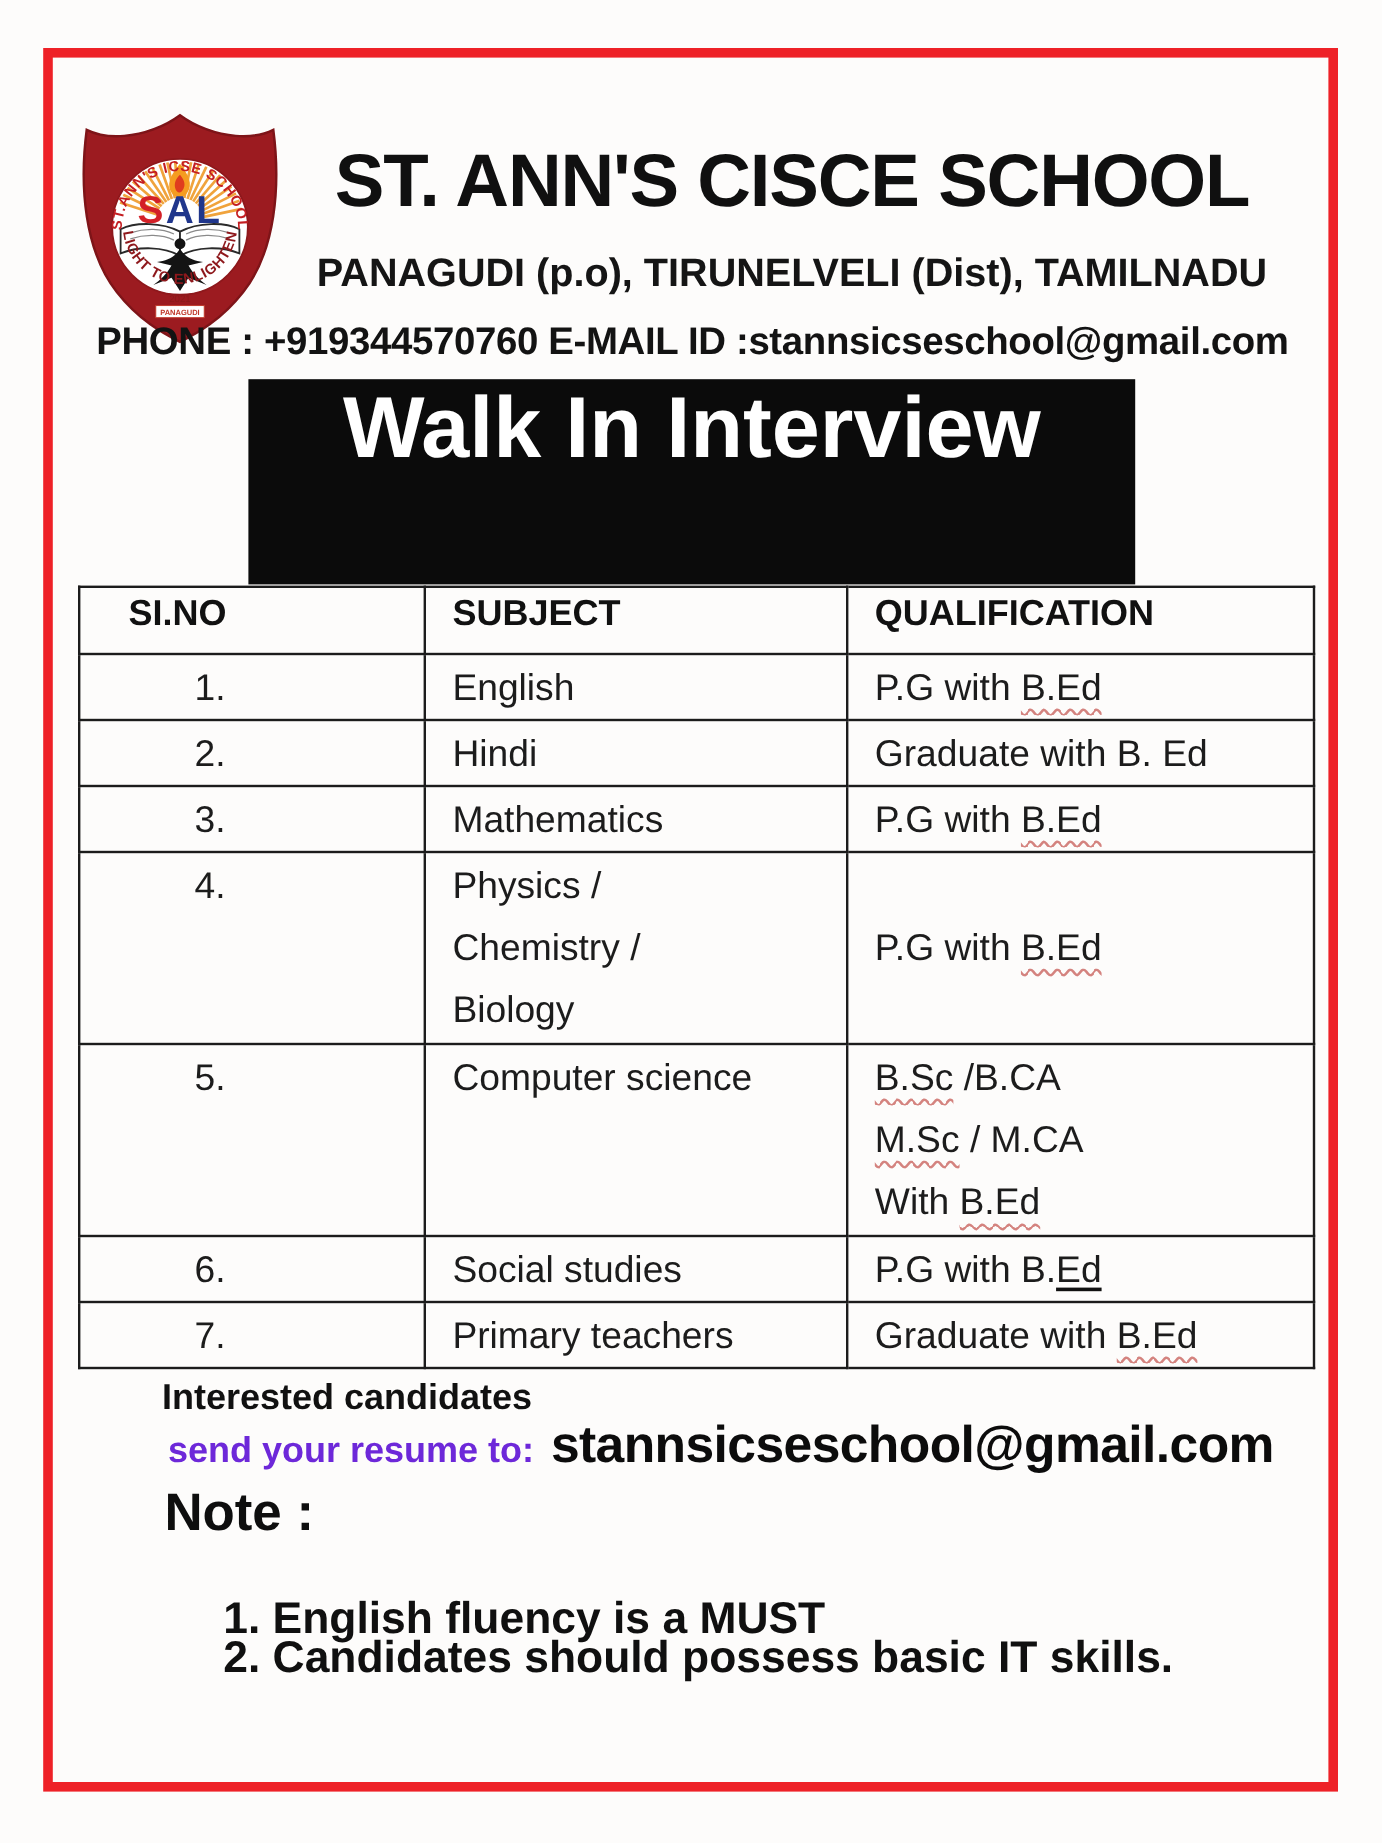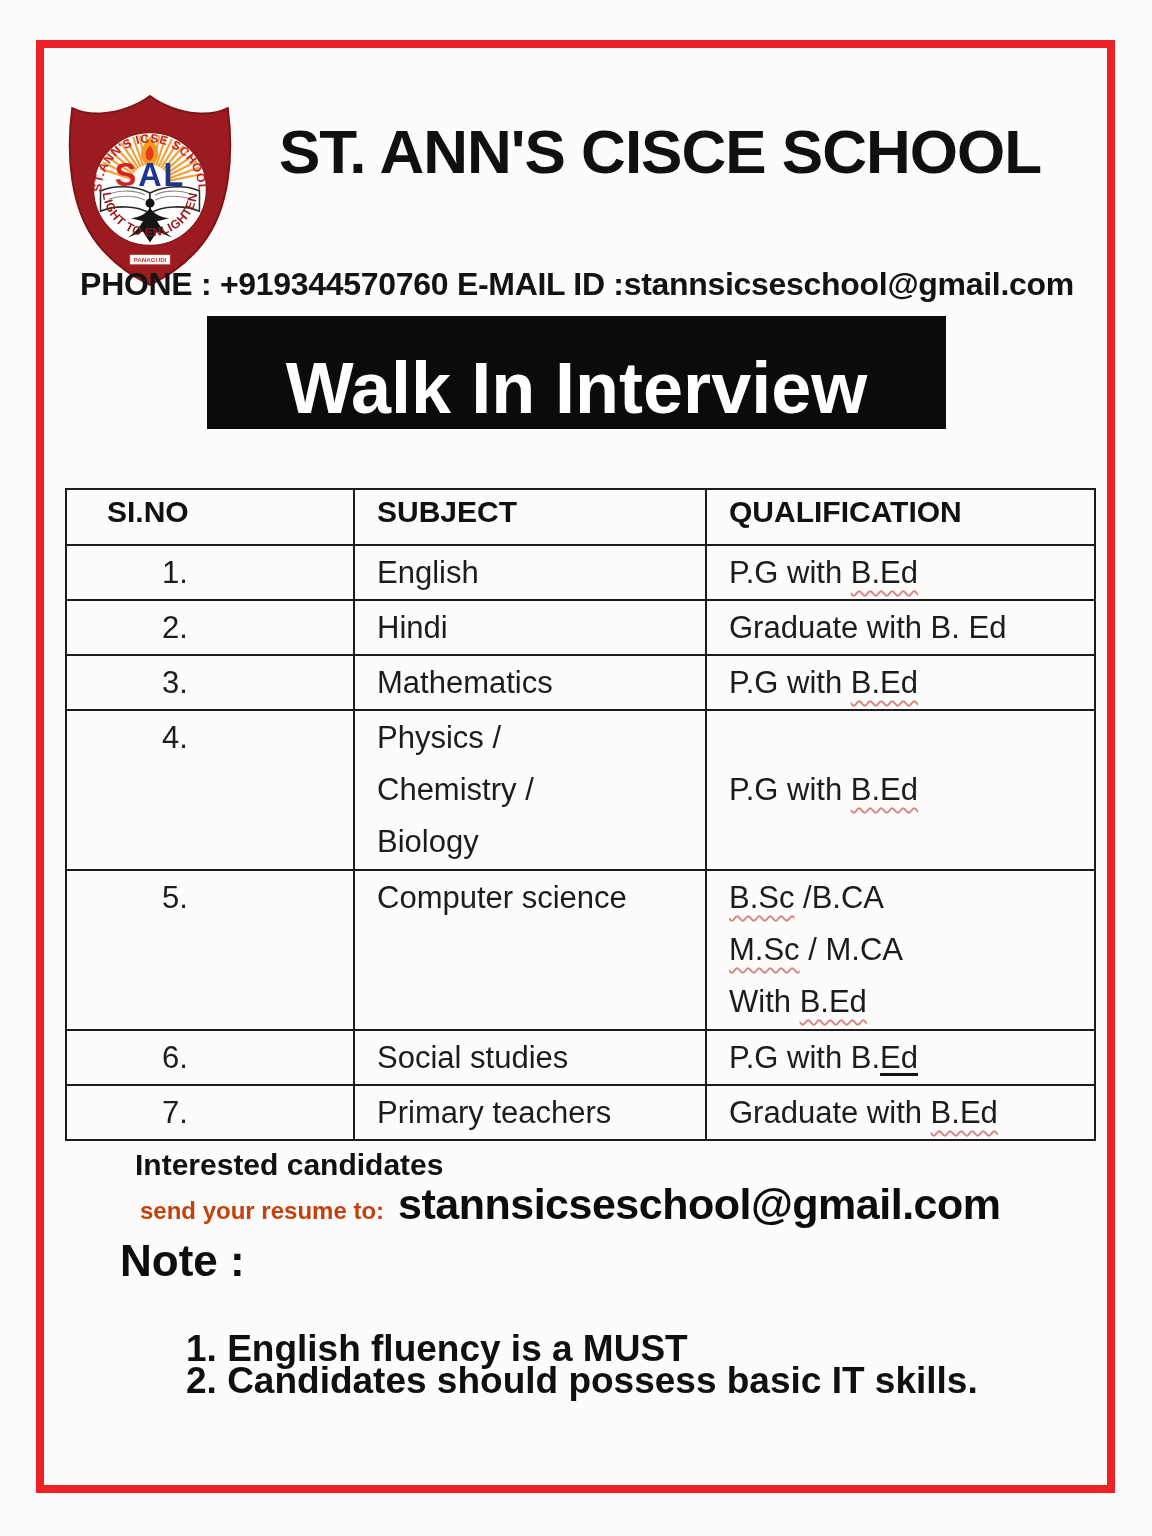--- a/index.html
+++ b/index.html
@@ -18,22 +18,22 @@
   }
   .address{
     position:absolute;left:222px;top:208px;width:876px;text-align:center;
     font-size:33px;font-weight:700;color:#151515;white-space:nowrap;
   }
   .contact{
     position:absolute;left:46px;top:266px;width:1062px;text-align:center;
     font-size:32px;font-weight:700;letter-spacing:-0.3px;color:#131313;white-space:nowrap;
   }
   .banner{
-    position:absolute;left:207px;top:316px;width:739px;height:113px;
-    display:flex;align-items:flex-end;justify-content:center;
+    position:absolute;left:207px;top:316px;width:739px;height:171px;
+    display:flex;align-items:flex-start;justify-content:center;
   }
   .banner-text{font-size:72px;font-weight:700;letter-spacing:0px;white-space:nowrap;}
   .jobs-table{
     position:absolute;left:65px;top:488px;width:1029px;
     border-collapse:collapse;table-layout:fixed;
   }
   .jobs-table th,.jobs-table td{border:2.5px solid #1c1c1c;box-sizing:border-box;}
   .jobs-table th{
     font-size:30px;font-weight:700;text-align:left;height:56px;
     padding:0 0 10px 22px;color:#111;
@@ -48,23 +48,23 @@
   .wavy{
     text-decoration-line:underline;text-decoration-style:wavy;
     text-decoration-color:#d4837f;text-decoration-thickness:2px;text-underline-offset:7px;
   }
   .solidline{
     text-decoration-line:underline;text-decoration-style:solid;
     text-decoration-color:#111;text-decoration-thickness:3px;text-underline-offset:5px;
   }
   .interested{position:absolute;left:135px;top:1148px;font-size:30px;font-weight:700;color:#111;}
   .send-line{position:absolute;left:140px;top:1180px;display:flex;align-items:baseline;gap:14px;white-space:nowrap;}
-  .send-prefix{font-size:24px;font-weight:700;color:#c2410c;}
+  .send-prefix{font-size:30px;font-weight:700;color:#6d28d9;}
   .send-email{font-size:43px;font-weight:700;letter-spacing:-0.5px;color:#0c0c0c;}
-  .note-label{position:absolute;left:120px;top:1236px;font-size:44px;font-weight:700;color:#0e0e0e;}
+  .note-label{position:absolute;left:137px;top:1236px;font-size:44px;font-weight:700;color:#0e0e0e;}
   .note-line-1{position:absolute;left:186px;top:1328px;font-size:37px;font-weight:700;color:#101010;white-space:nowrap;}
   .note-line-2{position:absolute;left:186px;top:1360px;font-size:37px;font-weight:700;color:#101010;white-space:nowrap;}
 </style>
 </head>
 <body>
 
 <div class="page">
   <div class="frame" style="border-color: rgb(238, 33, 39);"></div>
 
   <svg class="logo" viewBox="0 0 178 200" aria-hidden="true">
@@ -121,20 +121,21 @@
     <text x="89" y="170.5" font-family="Liberation Sans, sans-serif" font-size="6.2" font-weight="bold" fill="#c0392b" text-anchor="middle">PANAGUDI</text>
     <text font-family="Liberation Sans, sans-serif" font-size="12" font-weight="bold" fill="#c41e22" letter-spacing="0.6">
       <textPath href="#arcTop" startOffset="50%" text-anchor="middle">ST.ANN'S ICSE SCHOOL</textPath>
     </text>
     <text font-family="Liberation Sans, sans-serif" font-size="12" font-weight="bold" fill="#8e181c" letter-spacing="0.6">
       <textPath href="#arcBot" startOffset="50%" text-anchor="middle">LIGHT TO ENLIGHTEN</textPath>
     </text>
   </svg>
 
   <div class="school-name">ST. ANN'S CISCE SCHOOL</div>
+  <div class="address">PANAGUDI (p.o), TIRUNELVELI (Dist), TAMILNADU</div>
   <div class="contact">PHONE : +919344570760 E-MAIL ID :stannsicseschool@gmail.com</div>
 
   <div class="banner" style="background: rgb(11, 11, 11); color: rgb(255, 255, 255);">
     <span class="banner-text">Walk In Interview</span>
   </div>
 
   <table class="jobs-table">
     <colgroup>
         <col style="width:288px">
         <col style="width:352px">

